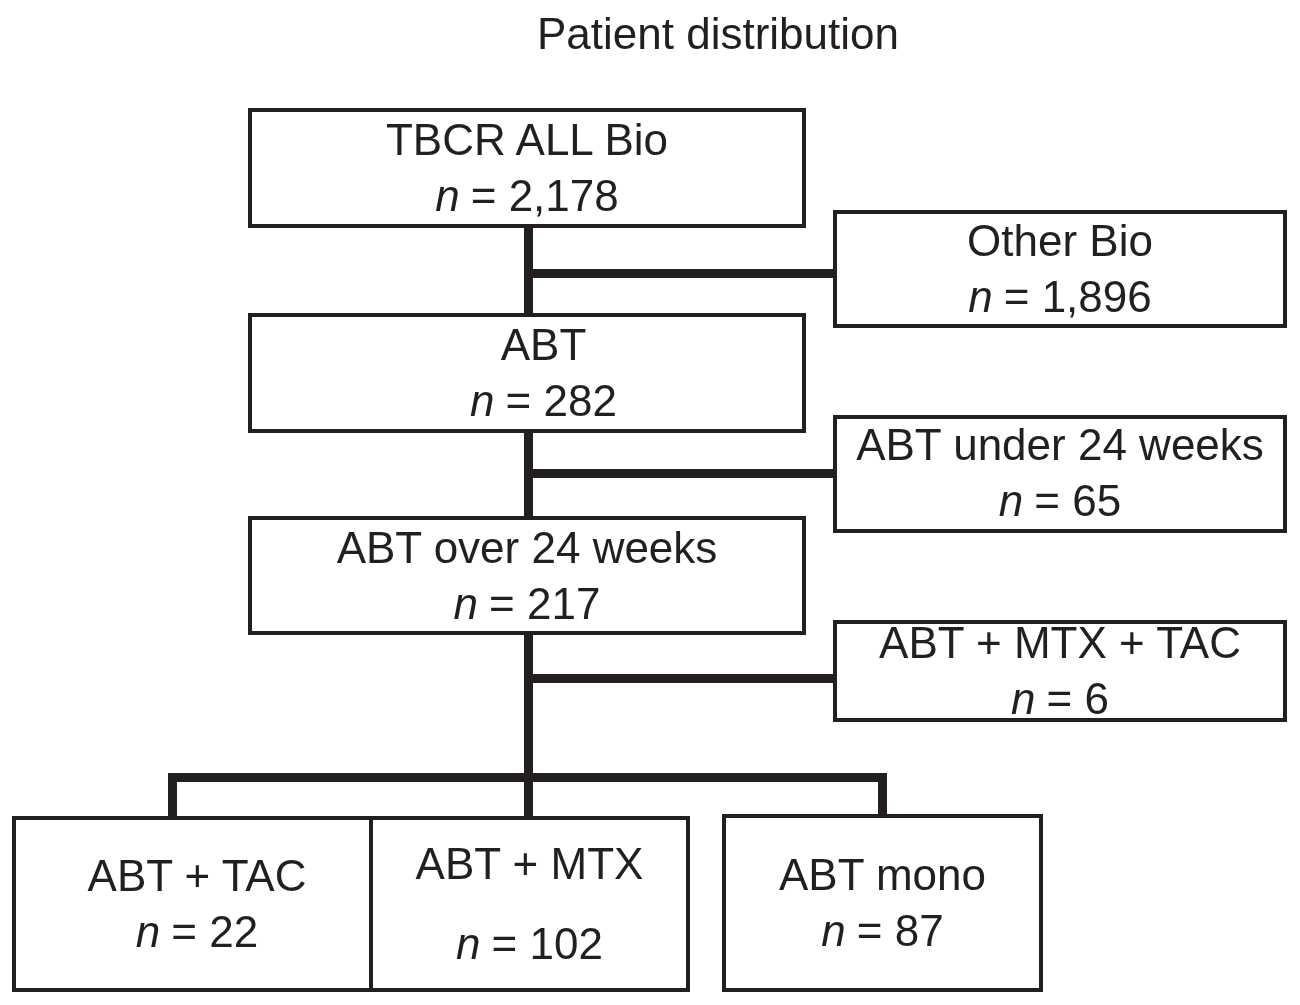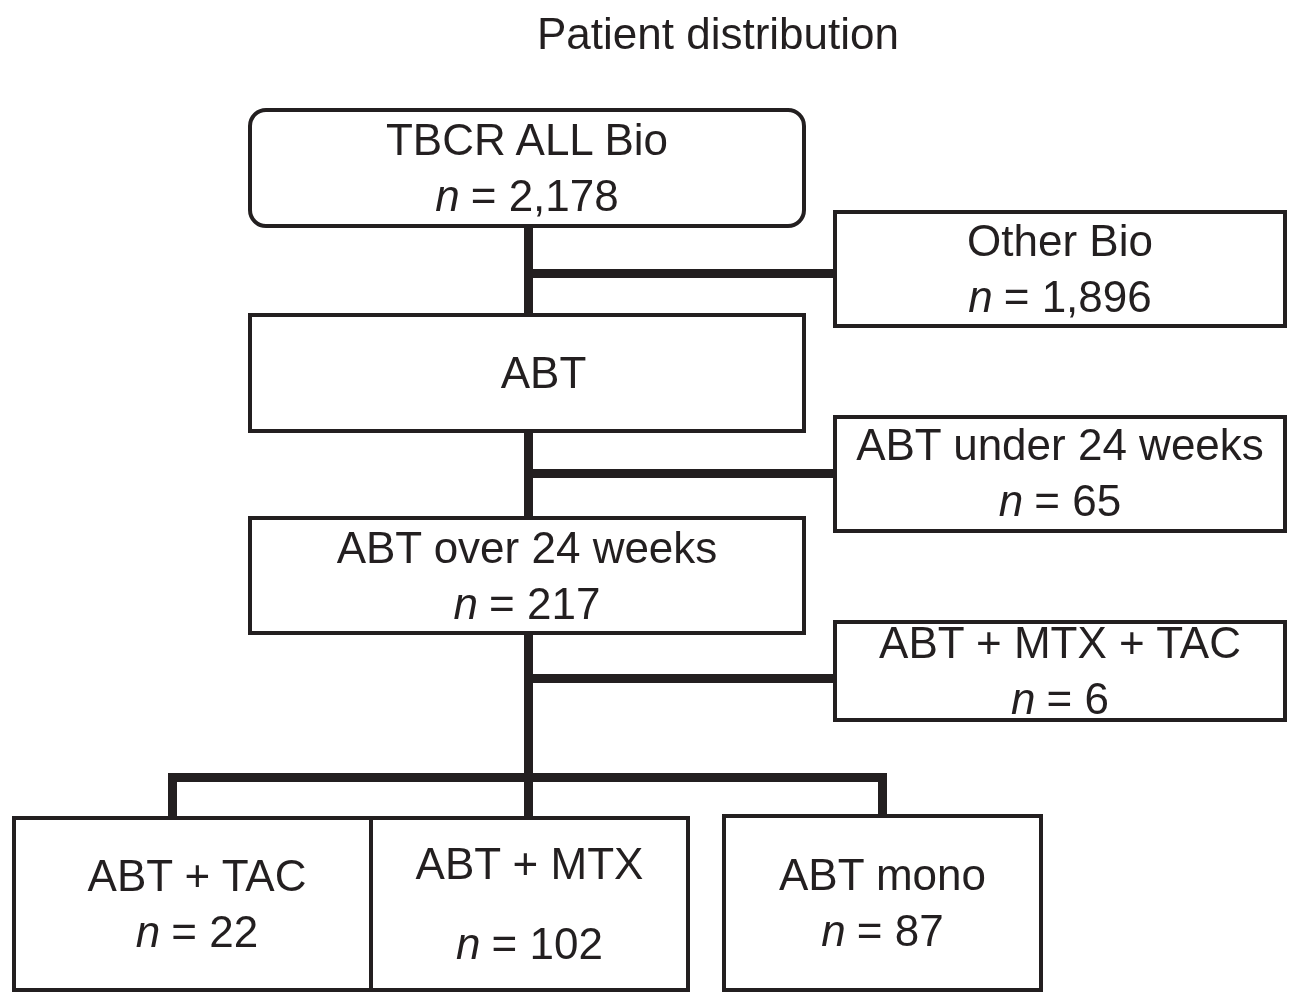--- a/index.html
+++ b/index.html
@@ -47,21 +47,21 @@
   }
   .node .nline .nrest {
     margin-left: 11px;
   }
   .line {
     position: absolute;
     background: var(--ink, #231f20);
     z-index: 1;
   }
   
-  #node-root      { left: 248px; top: 108px; width: 558px; height: 120px; border-radius: 18px; }
+  #node-root      { left: 248px; top: 108px; width: 558px; height: 120px; }
   #node-other-bio { left: 833px; top: 210px; width: 454px; height: 118px; }
   #node-abt       { left: 248px; top: 313px; width: 558px; height: 120px; padding-left: 33px; }
   #node-under24   { left: 833px; top: 415px; width: 454px; height: 118px; justify-content: flex-end; }
   #node-over24    { left: 248px; top: 516px; width: 558px; height: 119px; justify-content: space-between; }
   #node-mtx-tac   { left: 833px; top: 620px; width: 454px; height: 102px; }
   #node-abt-tac   { left:  12px; top: 816px; width: 370px; height: 176px; }
   #node-abt-mtx   { left: 369px; top: 816px; width: 321px; height: 176px; gap: 24px; }
   #node-abt-mono  { left: 722px; top: 814px; width: 321px; height: 178px; }
   
   #conn-root-abt     { left: 524px; top: 228px; width: 9px;   height: 86px; }
@@ -96,20 +96,21 @@
     <div class="nline"><span class="nvar">n</span><span class="nrest">= 2,178</span></div>
   </div>
 
   <div class="node" id="node-other-bio">
     <div class="label">Other Bio</div>
     <div class="nline"><span class="nvar">n</span><span class="nrest">= 1,896</span></div>
   </div>
 
   <div class="node" id="node-abt">
     <div class="label">ABT</div>
+    <div class="nline"><span class="nvar">n</span><span class="nrest">= 282</span></div>
   </div>
 
   <div class="node" id="node-under24">
     <div class="label">ABT under 24 weeks</div>
     <div class="nline"><span class="nvar">n</span><span class="nrest">= 65</span></div>
   </div>
 
   <div class="node" id="node-over24">
     <div class="label">ABT over 24 weeks</div>
     <div class="nline"><span class="nvar">n</span><span class="nrest">= 217</span></div>

